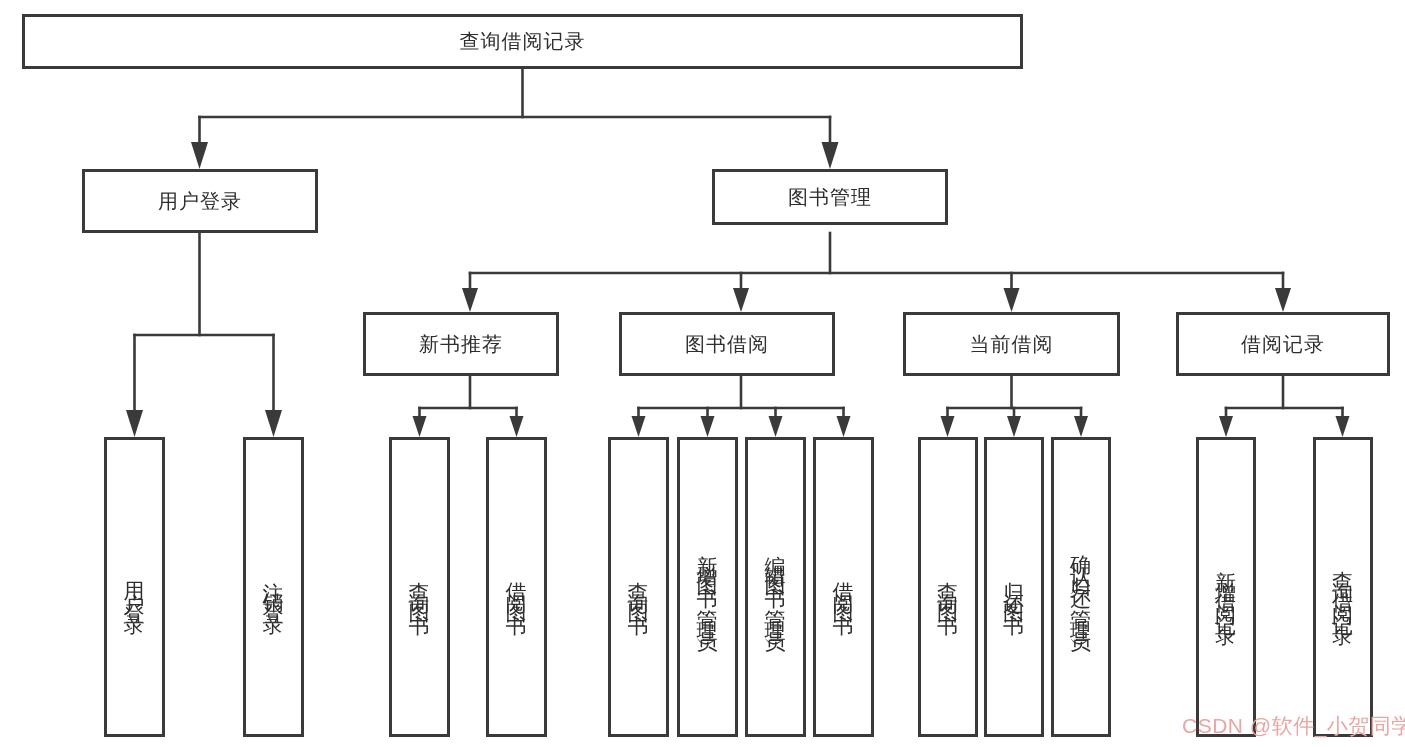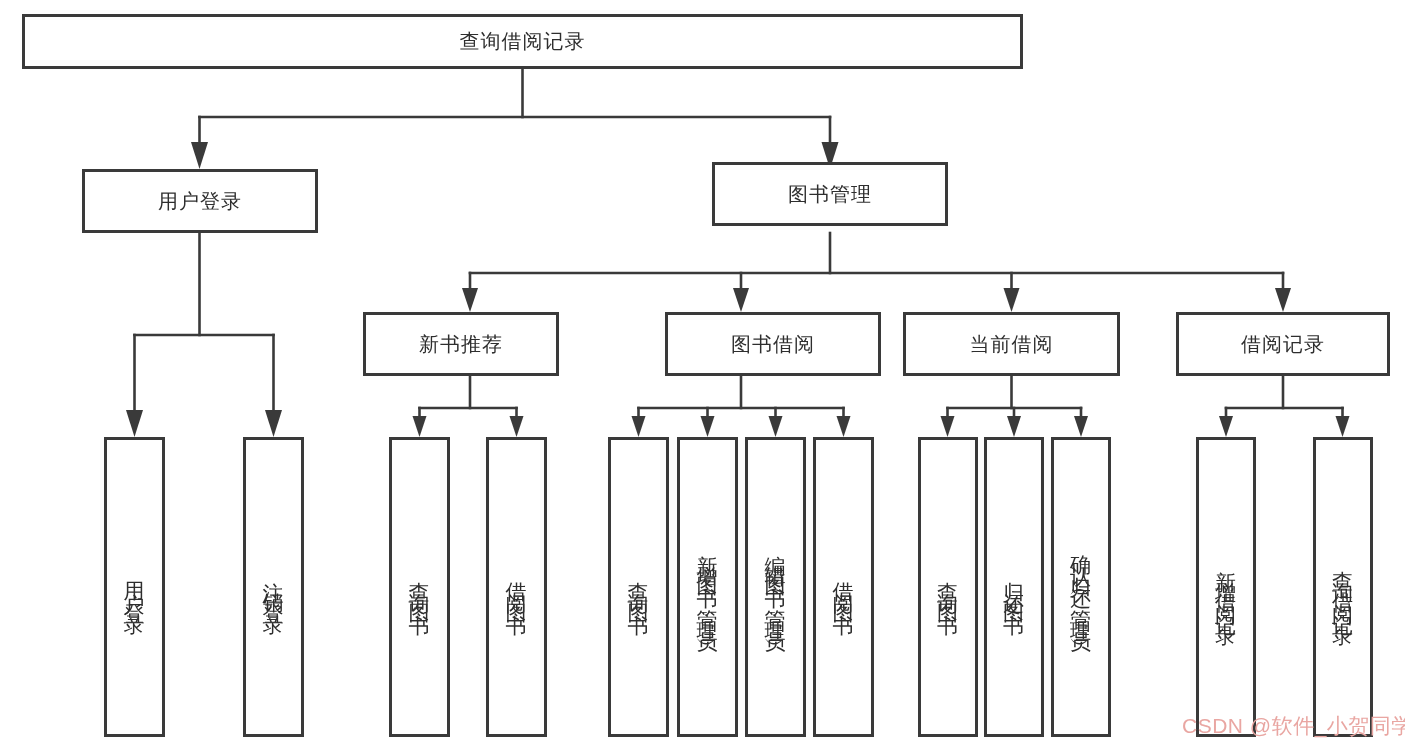--- a/index.html
+++ b/index.html
@@ -103,28 +103,28 @@
       <polygon points="1335.5,416 1349.5,416 1342.5,437" fill="#3a3a3a"></polygon>
     </svg>
 
   <div class="box" style="left: 22px; top: 14px; width: 1001px; height: 55px; border-color: rgb(58, 58, 58); color: rgb(46, 46, 46);">
     <span>查询借阅记录</span>
   </div>
 
   <div class="box" style="left: 82px; top: 169px; width: 236px; height: 64px; border-color: rgb(58, 58, 58); color: rgb(46, 46, 46);">
     <span>用户登录</span>
   </div>
-  <div class="box" style="left: 712px; top: 162px; width: 236px; height: 64px; border-color: rgb(58, 58, 58); color: rgb(46, 46, 46);">
+  <div class="box" style="left: 712px; top: 169px; width: 236px; height: 56px; border-color: rgb(58, 58, 58); color: rgb(46, 46, 46);">
     <span>图书管理</span>
   </div>
 
   <div class="box" style="left: 363px; top: 312px; width: 196px; height: 64px; border-color: rgb(58, 58, 58); color: rgb(46, 46, 46);">
     <span>新书推荐</span>
   </div>
-  <div class="box" style="left: 665px; top: 312px; width: 216px; height: 64px; border-color: rgb(58, 58, 58); color: rgb(46, 46, 46);">
+  <div class="box" style="left: 619px; top: 312px; width: 216px; height: 64px; border-color: rgb(58, 58, 58); color: rgb(46, 46, 46);">
     <span>图书借阅</span>
   </div>
   <div class="box" style="left: 903px; top: 312px; width: 217px; height: 64px; border-color: rgb(58, 58, 58); color: rgb(46, 46, 46);">
     <span>当前借阅</span>
   </div>
   <div class="box" style="left: 1176px; top: 312px; width: 214px; height: 64px; border-color: rgb(58, 58, 58); color: rgb(46, 46, 46);">
     <span>借阅记录</span>
   </div>
 
   <div class="box leaf" style="left: 104px; top: 437px; width: 61px; height: 300px; border-color: rgb(58, 58, 58); color: rgb(46, 46, 46);">

